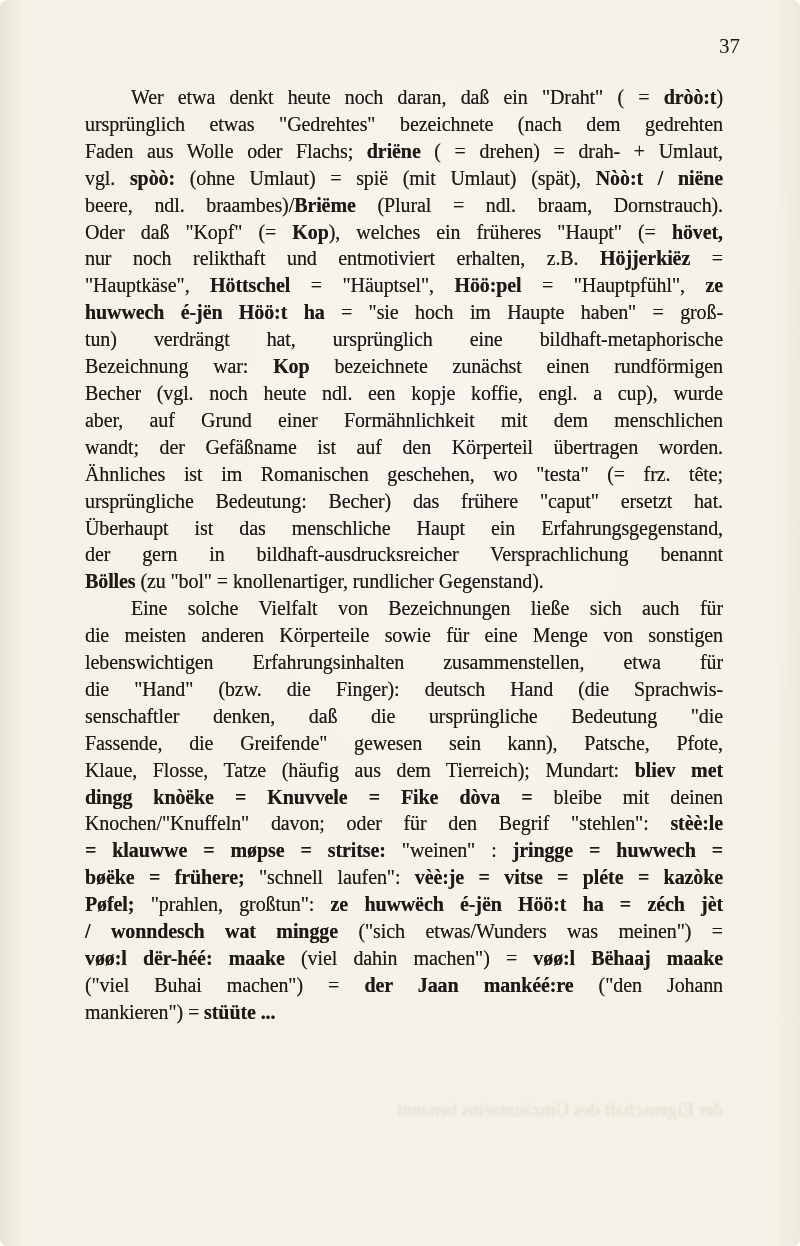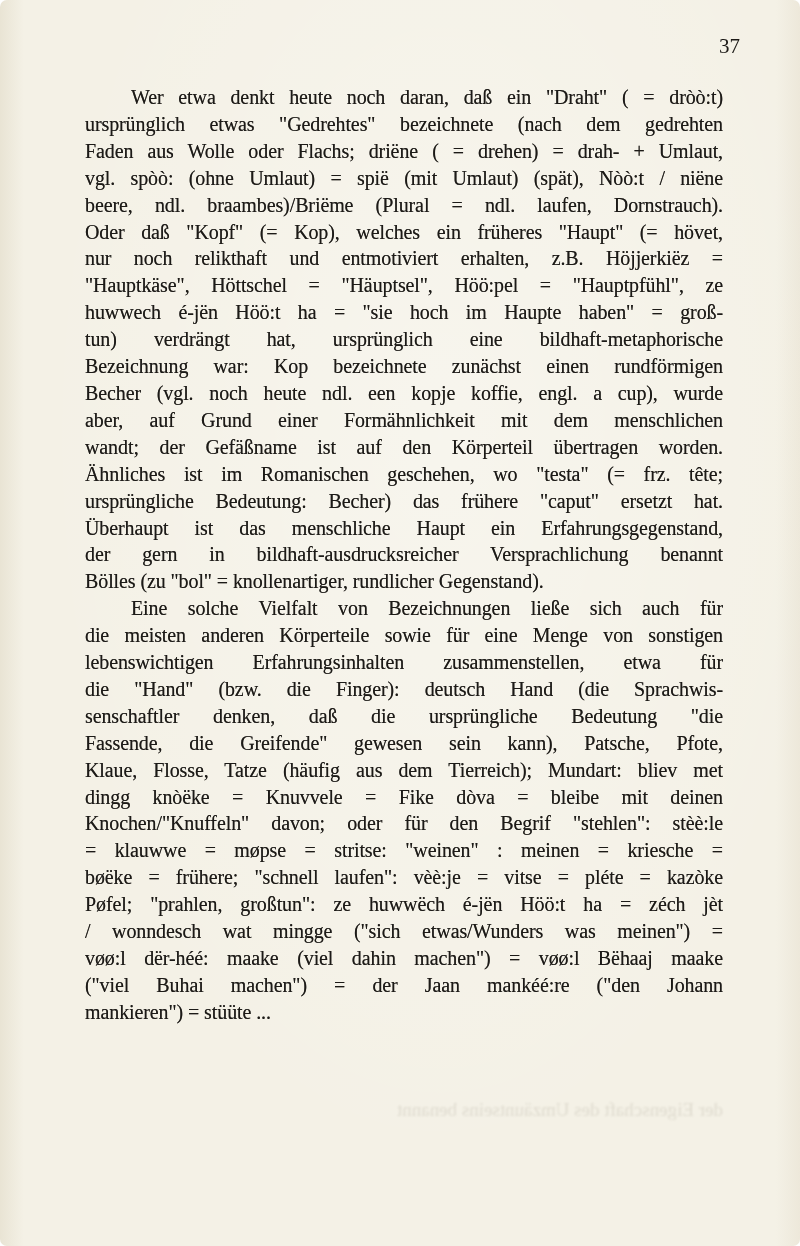--- a/index.html
+++ b/index.html
@@ -36,21 +36,21 @@
     text-align: justify;
     text-align-last: justify;
     -moz-text-align-last: justify;
     letter-spacing: -0.1px;
   }
   .line.last {
     text-align-last: left;
     -moz-text-align-last: left;
   }
   .line.indent { text-indent: 46px; }
-  .line b { font-weight: normal; }
+  .line b { font-weight: bold; }
   .ghost {
     position: absolute;
     left: 85px; top: 1099px;
     width: 638px;
     font-size: 19px;
     color: #6f6754;
     opacity: 0.16;
     transform: scaleX(-1);
     filter: blur(1.1px);
     text-align: left;
@@ -73,21 +73,21 @@
 <body>
 
 <div class="page">
   <div class="page-number">37</div>
   <div class="ghost2">-ed …</div>
   <div class="text-block">
       <div class="line indent"><span>Wer etwa denkt heute noch daran, daß ein "Draht" ( = </span><b>dròò:t</b><span>)</span></div>
       <div class="line"><span>ursprünglich etwas "Gedrehtes" bezeichnete (nach dem gedrehten</span></div>
       <div class="line"><span>Faden aus Wolle oder Flachs; </span><b>driëne</b><span> ( = drehen) = drah- + Umlaut,</span></div>
       <div class="line"><span>vgl. </span><b>spòò:</b><span> (ohne Umlaut) = spië (mit Umlaut) (spät), </span><b>Nòò:t / niëne</b></div>
-      <div class="line"><span>beere, ndl. braambes)/</span><b>Briëme</b><span> (Plural = ndl. laufen, Dornstrauch).</span></div>
+      <div class="line"><span>beere, ndl. braambes)/</span><b>Briëme</b><span> (Plural = ndl. braam, Dornstrauch).</span></div>
       <div class="line"><span>Oder daß "Kopf" (= </span><b>Kop</b><span>), welches ein früheres "Haupt" (= </span><b>hövet,</b></div>
       <div class="line"><span>nur noch relikthaft und entmotiviert erhalten, z.B. </span><b>Höjjerkiëz</b><span> =</span></div>
       <div class="line"><span>"Hauptkäse", </span><b>Höttschel</b><span> = "Häuptsel", </span><b>Höö:pel</b><span> = "Hauptpfühl", </span><b>ze</b></div>
       <div class="line"><b>huwwech é-jën Höö:t ha</b><span> = "sie hoch im Haupte haben" = groß-</span></div>
       <div class="line"><span>tun) verdrängt hat, ursprünglich eine bildhaft-metaphorische</span></div>
       <div class="line"><span>Bezeichnung war: </span><b>Kop</b><span> bezeichnete zunächst einen rundförmigen</span></div>
       <div class="line"><span>Becher (vgl. noch heute ndl. een kopje koffie, engl. a cup), wurde</span></div>
       <div class="line"><span>aber, auf Grund einer Formähnlichkeit mit dem menschlichen</span></div>
       <div class="line"><span>wandt; der Gefäßname ist auf den Körperteil übertragen worden.</span></div>
       <div class="line"><span>Ähnliches ist im Romanischen geschehen, wo "testa" (= frz. tête;</span></div>
@@ -97,21 +97,21 @@
       <div class="line last"><b>Bölles</b><span> (zu "bol" = knollenartiger, rundlicher Gegenstand).</span></div>
       <div class="line indent"><span>Eine solche Vielfalt von Bezeichnungen ließe sich auch für</span></div>
       <div class="line"><span>die meisten anderen Körperteile sowie für eine Menge von sonstigen</span></div>
       <div class="line"><span>lebenswichtigen Erfahrungsinhalten zusammenstellen, etwa für</span></div>
       <div class="line"><span>die "Hand" (bzw. die Finger): deutsch Hand (die Sprachwis-</span></div>
       <div class="line"><span>senschaftler denken, daß die ursprüngliche Bedeutung "die</span></div>
       <div class="line"><span>Fassende, die Greifende" gewesen sein kann), Patsche, Pfote,</span></div>
       <div class="line"><span>Klaue, Flosse, Tatze (häufig aus dem Tierreich); Mundart: </span><b>bliev met</b></div>
       <div class="line"><b>dingg knòëke = Knuvvele = Fike dòva =</b><span> bleibe mit deinen</span></div>
       <div class="line"><span>Knochen/"Knuffeln" davon; oder für den Begrif "stehlen": </span><b>stèè:le</b></div>
-      <div class="line"><b>= klauwwe = møpse = stritse:</b><span> "weinen" : </span><b>meinen = kriesche =</b></div>
+      <div class="line"><b>= klauwwe = møpse = stritse:</b><span> "weinen" : </span><b>jringge = huwwech =</b></div>
       <div class="line"><b>bøëke = frühere;</b><span> "schnell laufen": </span><b>vèè:je = vitse = pléte = kazòke</b></div>
       <div class="line"><b>Pøfel;</b><span> "prahlen, großtun": </span><b>ze huwwëch é-jën Höö:t ha = zéch jèt</b></div>
       <div class="line"><b>/ wonndesch wat mingge</b><span> ("sich etwas/Wunders was meinen") =</span></div>
       <div class="line"><b>vøø:l dër-héé: maake</b><span> (viel dahin machen") = </span><b>vøø:l Bëhaaj maake</b></div>
       <div class="line"><span>("viel Buhai machen") = </span><b>der Jaan mankéé:re</b><span> ("den Johann</span></div>
       <div class="line last"><span>mankieren") = </span><b>stüüte ...</b></div>
     </div>
   <div class="ghost">der Eigenschaft des Umzäuntseins benannt</div>
 </div>
 

